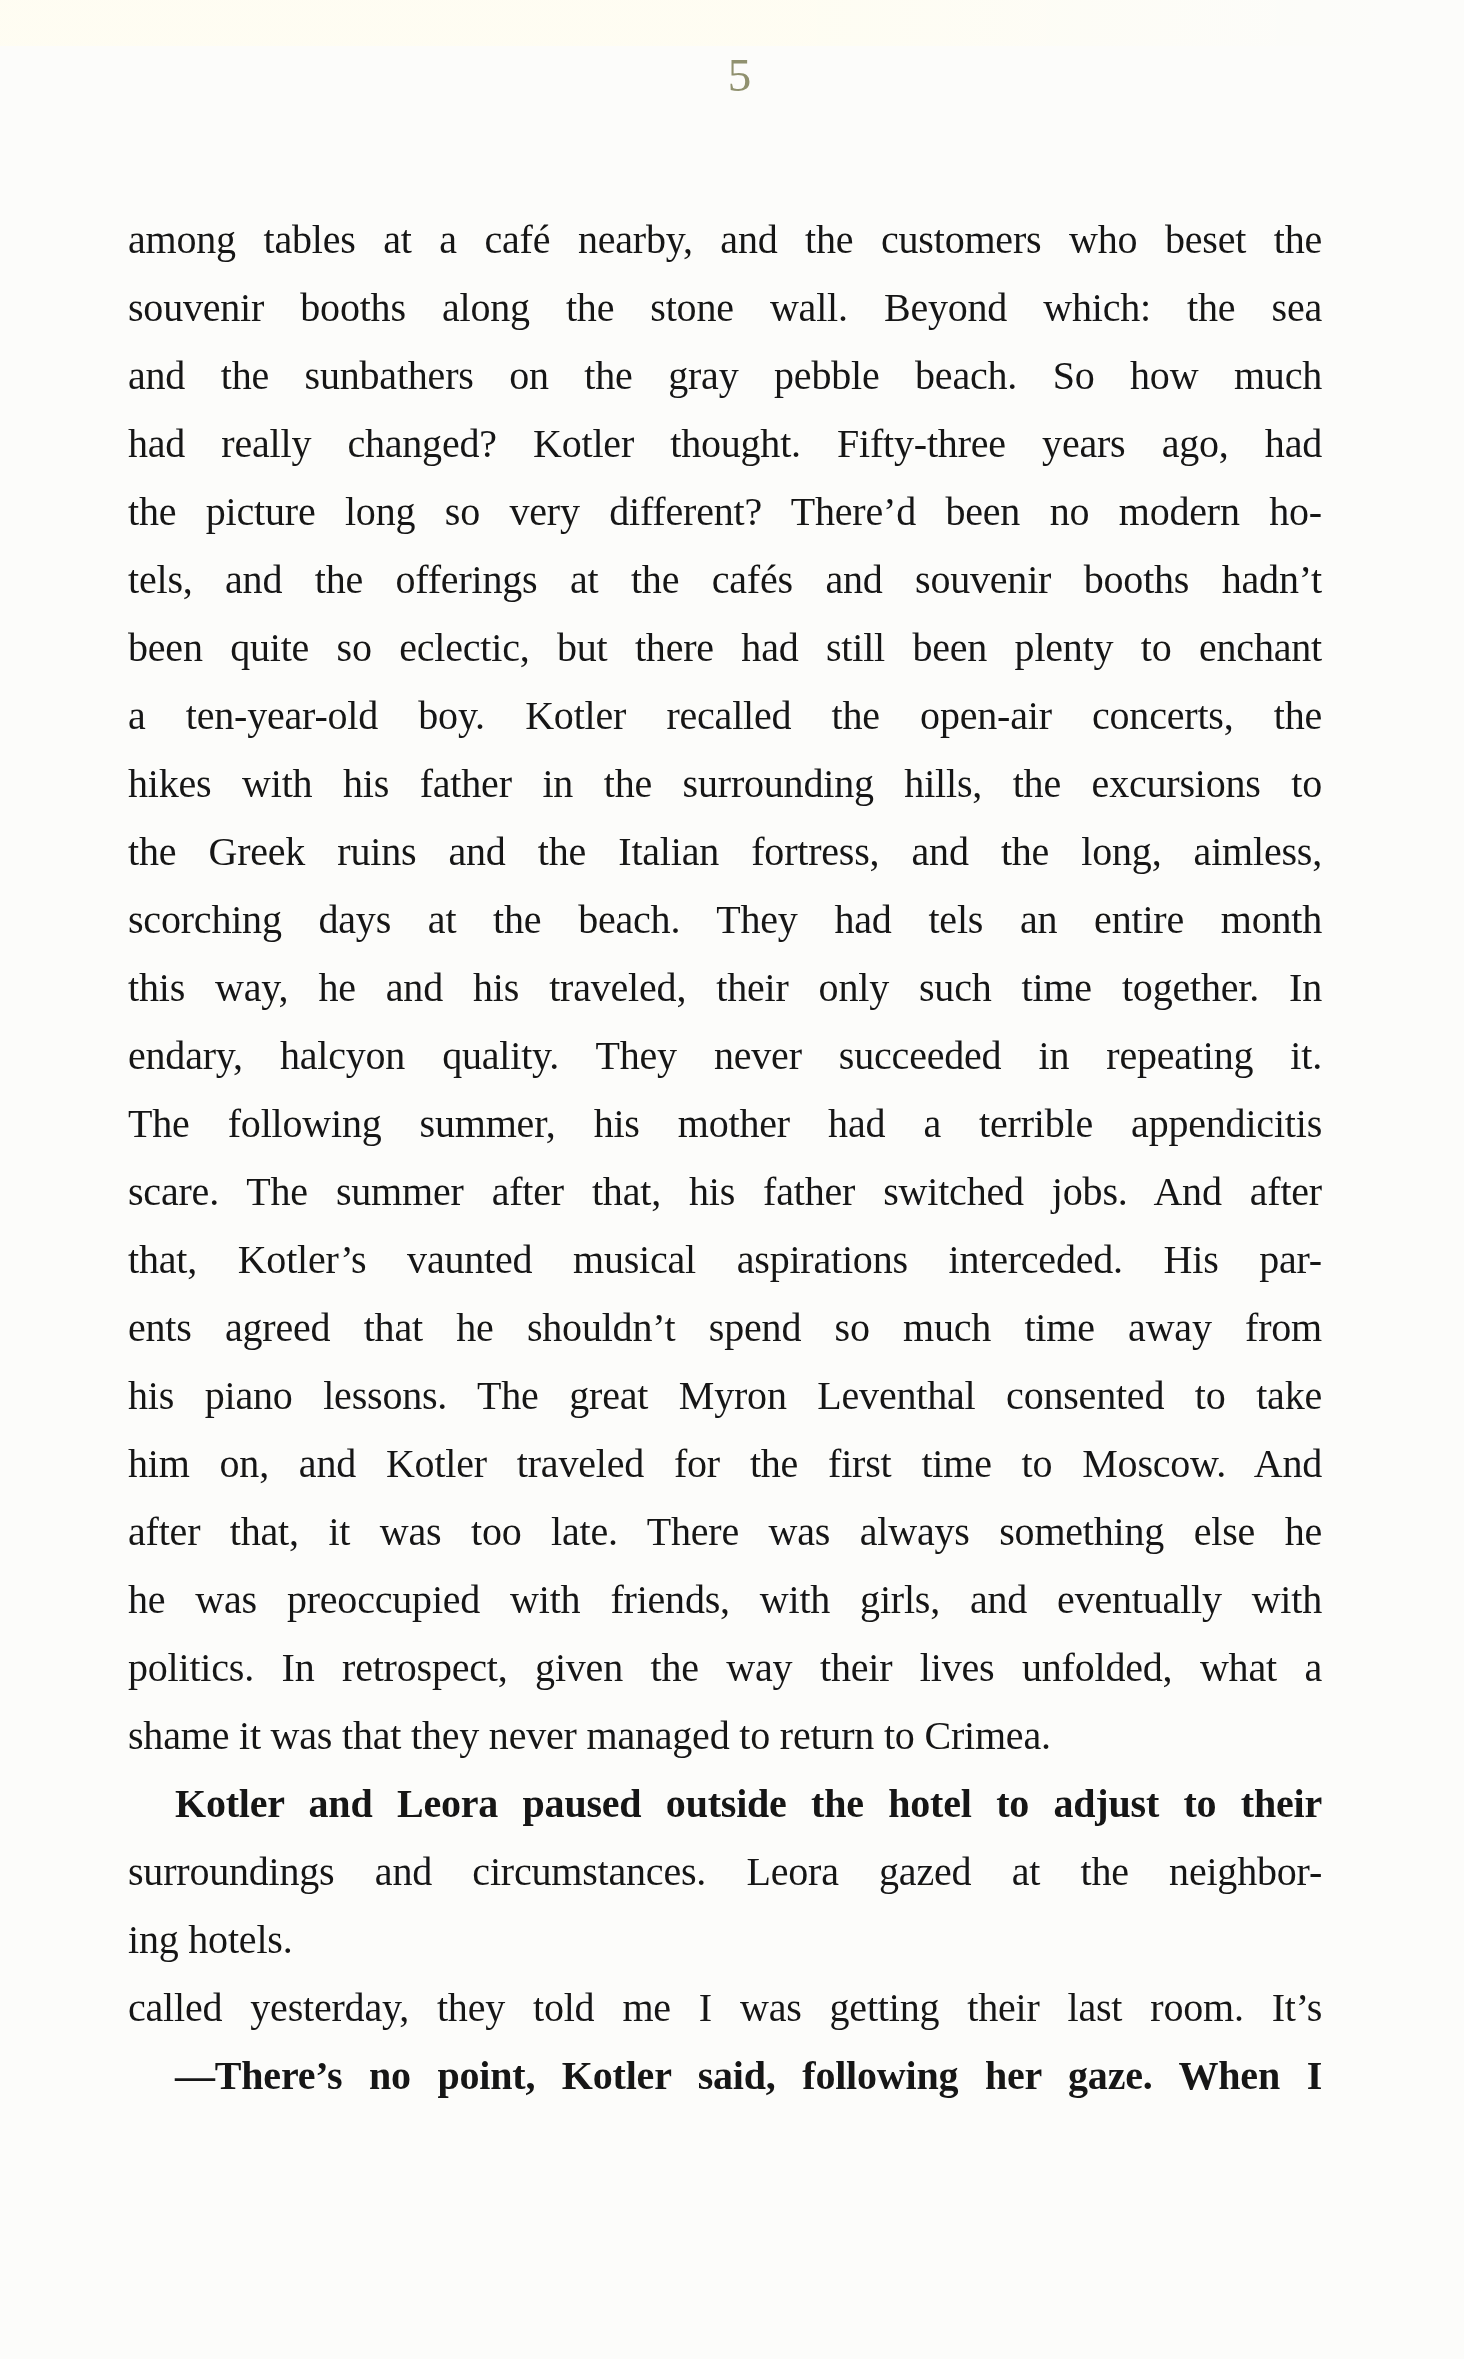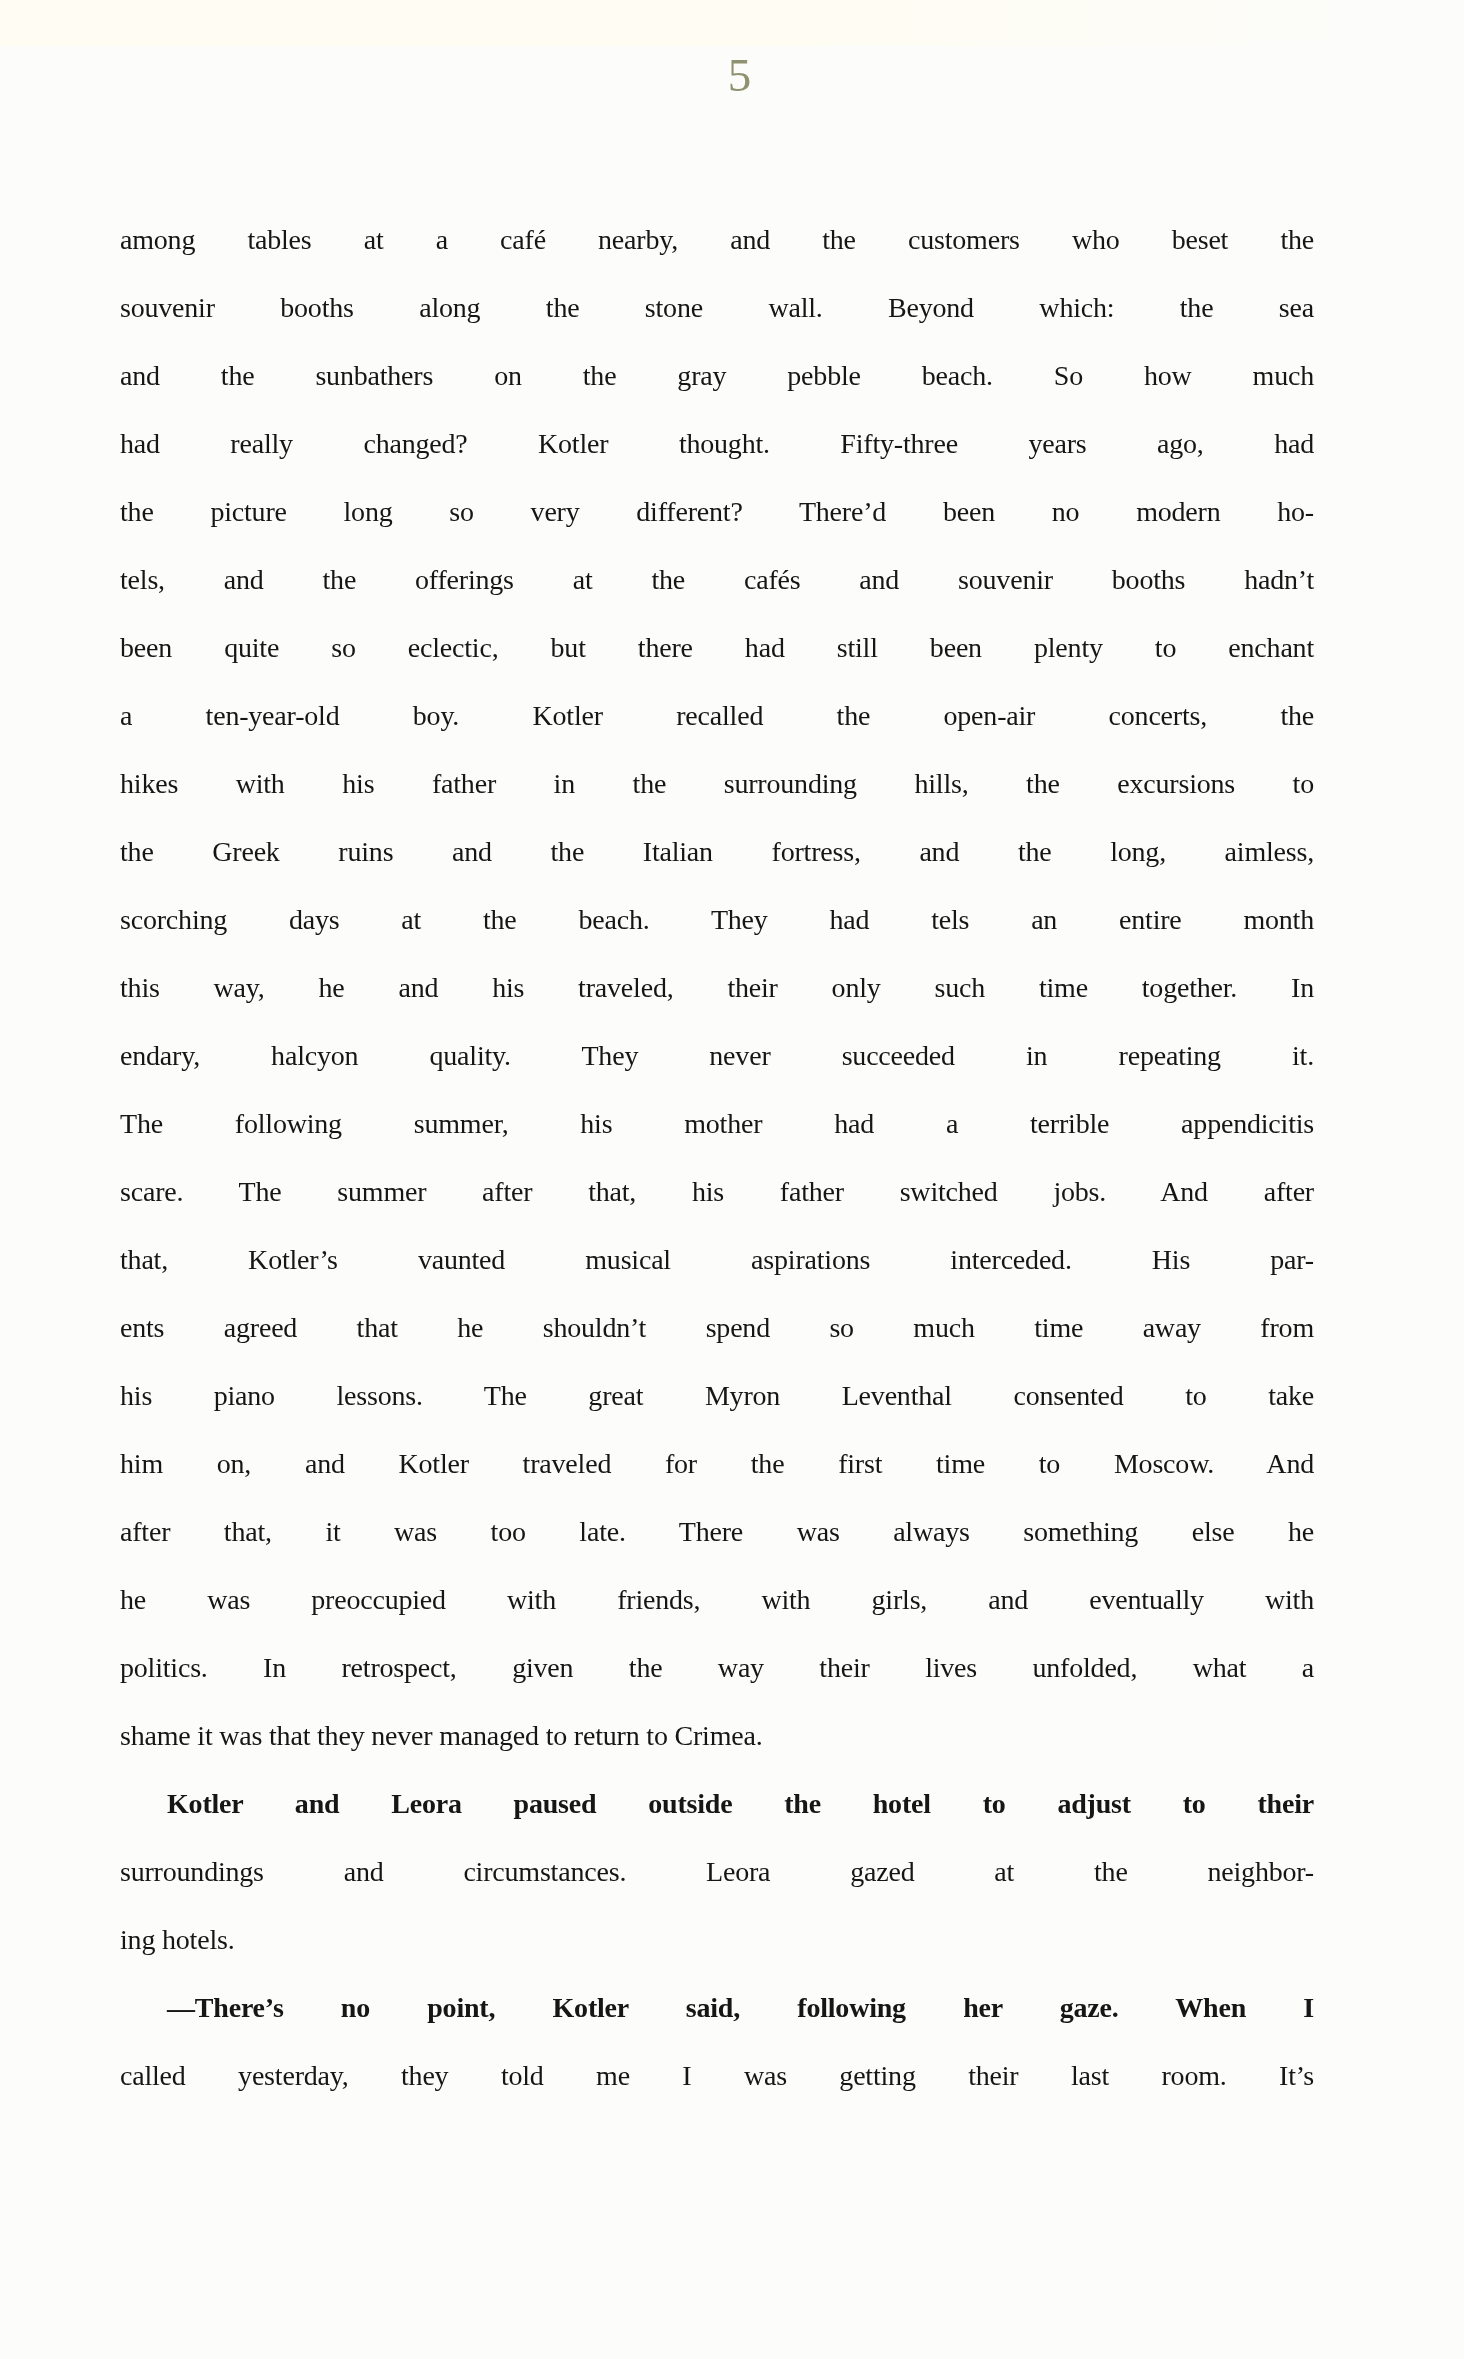--- a/index.html
+++ b/index.html
@@ -39,24 +39,24 @@
     padding-left: 16px;
     text-align: center;
     font-size: 47px;
     line-height: 1;
     color: var(--folio);
     letter-spacing: 1px;
   }
   .body-text {
     position: absolute;
     top: 206px;
-    left: 120px;
+    left: 128px;
     width: 1194px;
     color: var(--ink);
-    font-size: 28px;
+    font-size: 40px;
     line-height: 68px;
     letter-spacing: -0.2px;
   }
   .text-line {
     text-align: justify;
     text-align-last: justify;
     height: 68px;
     overflow: visible;
   }
   .text-line.para-end {
@@ -93,16 +93,16 @@
       <div class="text-line">ents agreed that he shouldn’t spend so much time away from</div>
       <div class="text-line">his piano lessons. The great Myron Leventhal consented to take</div>
       <div class="text-line">him on, and Kotler traveled for the first time to Moscow. And</div>
       <div class="text-line">after that, it was too late. There was always something else he</div>
       <div class="text-line">he was preoccupied with friends, with girls, and eventually with</div>
       <div class="text-line">politics. In retrospect, given the way their lives unfolded, what a</div>
       <div class="text-line para-end">shame it was that they never managed to return to Crimea.</div>
       <div class="text-line indent">Kotler and Leora paused outside the hotel to adjust to their</div>
       <div class="text-line">surroundings and circumstances. Leora gazed at the neighbor-</div>
       <div class="text-line para-end">ing hotels.</div>
+      <div class="text-line">called yesterday, they told me I was getting their last room. It’s</div>
       <div class="text-line indent">—There’s no point, Kotler said, following her gaze. When I</div>
-      <div class="text-line">called yesterday, they told me I was getting their last room. It’s</div>
     </div>
 </div>
 
 </body></html>

